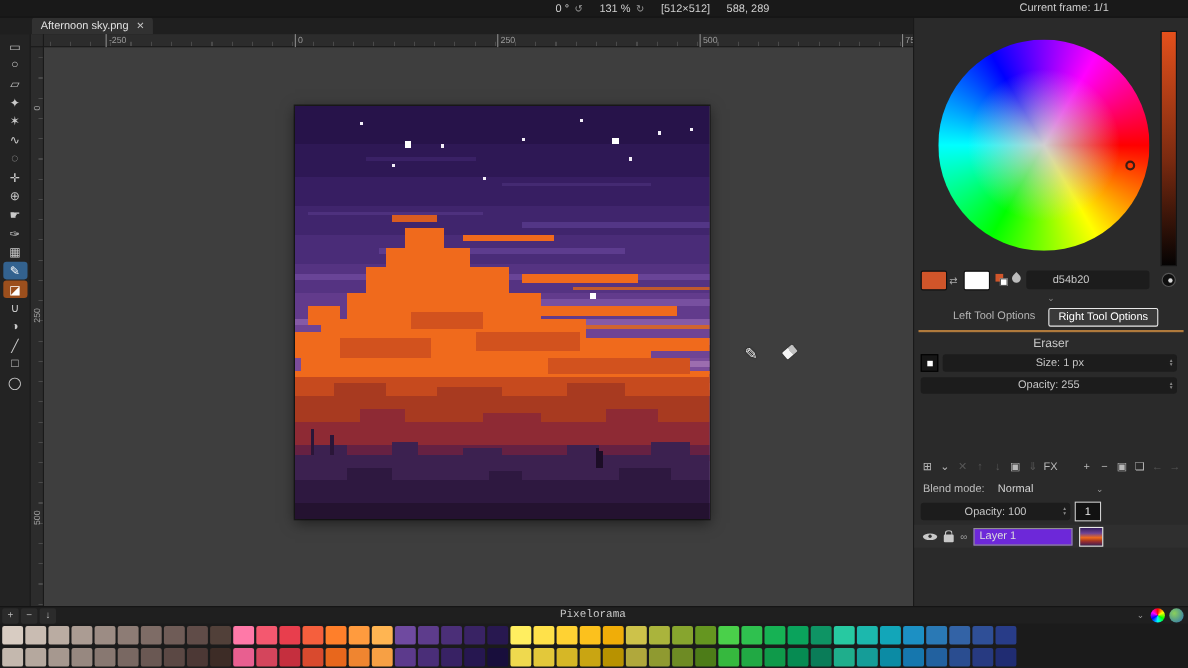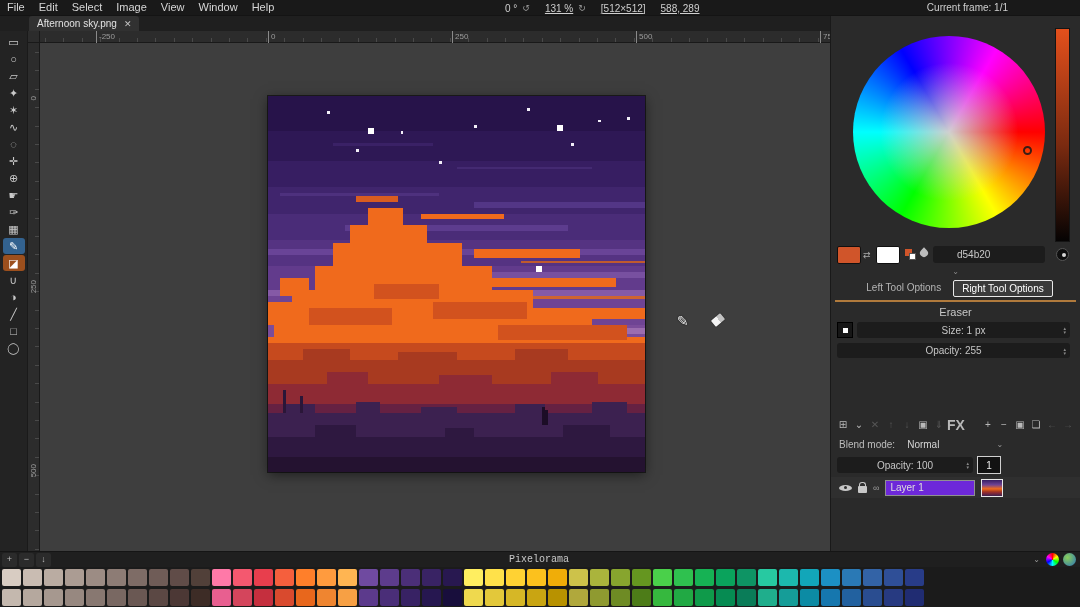--- a/index.html
+++ b/index.html
@@ -6,21 +6,21 @@
   html,body { width:1080px; height:607px; background:#1b1b1b; overflow:hidden;
               font-family:"Liberation Sans","DejaVu Sans",sans-serif; }
   .app { position:relative; width:1080px; height:607px; background:#1b1b1b; color:#cfcfcf; }
 
   
   .menubar{position:absolute;left:0;top:0;right:0;height:16px;background:#191919;display:flex;align-items:center;z-index:6;border-bottom:1px solid #141414;}
   .menus{display:flex;height:100%;}
   .menu-item{padding:0 7px;font-size:11px;line-height:15px;color:#d6d6d6;cursor:default;}
   .statusgroup{position:absolute;left:505px;top:0;height:16px;display:flex;align-items:center;gap:5px;font-size:10px;color:#cfcfcf;}
   .mini-icon{font-size:9px;color:#9a9a9a;}
-  .gapL{margin-left:10px;text-decoration:underline;}
+  .gapL{margin-left:10px;}
   .framelabel{margin-left:auto;margin-right:72px;font-size:10px;color:#cfcfcf;}
 
   
   .tabbar{position:absolute;left:0;top:16px;right:250px;height:15px;background:#1f1f1f;display:flex;align-items:flex-end;}
   .tab{margin-left:29px;height:15px;background:#313131;border-radius:3px 3px 0 0;display:flex;align-items:center;gap:7px;padding:0 8px;font-size:10px;color:#e2e2e2;}
   .tabclose{font-size:9px;color:#c4c4c4;font-weight:bold;}
 
   
   .toolbar{position:absolute;left:0;top:31px;width:28px;bottom:56px;background:#232323;border-right:1px solid #1a1a1a;display:flex;flex-direction:column;align-items:center;padding-top:3px;}
   .tool{width:22px;height:16px;margin-bottom:1px;display:flex;align-items:center;justify-content:center;font-size:11px;color:#c9c9c9;border-radius:3px;}
@@ -74,21 +74,21 @@
   .brushbox{position:absolute;left:6px;top:306px;width:16px;height:16px;background:#161616;border:1px solid #000;}
   .brushbox::after{content:"";position:absolute;left:5px;top:5px;width:5px;height:5px;background:#fff;}
   .spin{position:absolute;background:#1c1c1c;border-radius:3px;color:#c6c6c6;display:flex;align-items:center;justify-content:center;}
   .spin .arrows{position:absolute;right:4px;top:0;bottom:0;display:flex;flex-direction:column;justify-content:center;font-size:5px;color:#8a8a8a;}
   .spin .arrows i{font-style:normal;line-height:4px;}
   #spinSize{left:26px;top:306px;right:10px;height:16px;}
   #spinOpacity{left:6px;top:327px;right:10px;height:15px;}
   .ltb{position:absolute;top:400px;left:4px;right:4px;height:17px;display:flex;align-items:center;}
   .lbtn{width:16px;text-align:center;font-size:10px;color:#b8b8b8;}
   .lbtn.disabled{color:#565656;}
-  .lbtn.fx{font-size:14px;font-weight:bold;}
+  .lbtn.fx{font-size:10px;font-weight:normal;}
   .lspacer{flex:1;}
   .blend{position:absolute;top:421px;left:8px;right:8px;height:15px;display:flex;align-items:center;color:#bdbdbd;}
   .blend-dd{margin-left:6px;width:108px;height:14px;display:flex;align-items:center;justify-content:space-between;padding:0 6px;color:#d5d5d5;}
   .blend-dd .mini-icon{font-size:8px;}
   #spinLayerOpacity{left:6px;top:441px;width:136px;height:16px;}
   .framecell{position:absolute;left:146px;top:440px;width:24px;height:18px;border:1px solid #d0d0d0;background:#121212;color:#ececec;text-align:center;line-height:17px;}
   .layerrow{position:absolute;left:0;right:0;top:461px;height:21px;background:#2f2f2f;display:flex;align-items:center;padding-left:8px;gap:6px;}
   .eye{position:relative;width:13px;height:12px;}
   .eye::before{content:"";position:absolute;left:0;right:0;top:3px;bottom:3px;background:#c8c8c8;border-radius:50%;}
   .eye::after{content:"";position:absolute;left:5px;top:4.5px;width:3px;height:3px;background:#2f2f2f;border-radius:50%;}
@@ -109,29 +109,20 @@
   .round2{width:13px;height:13px;border-radius:50%;background:radial-gradient(circle at 35% 35%,#8ad05a,#2a72b8);}
   .palettegrid{position:absolute;left:2px;top:569px;display:grid;grid-template-columns:repeat(44,19px);grid-auto-rows:17px;gap:3px 2px;}
   .sw{border-radius:2px;}
 </style>
 </head>
 <body>
 
 <div class="app">
 
   <header class="menubar">
-    <nav class="menus" id="menus">
-        <div class="menu-item">File</div>
-        <div class="menu-item">Edit</div>
-        <div class="menu-item">Select</div>
-        <div class="menu-item">Image</div>
-        <div class="menu-item">View</div>
-        <div class="menu-item">Window</div>
-        <div class="menu-item">Help</div>
-      </nav>
     <div class="statusgroup">
       <span>0 °</span>
       <span class="mini-icon">↺</span>
       <span class="gapL">131 %</span>
       <span class="mini-icon">↻</span>
       <span class="gapL">[512×512]</span>
       <span class="gapL">588, 289</span>
     </div>
     <div class="framelabel">Current frame: 1/1</div>
   </header>

